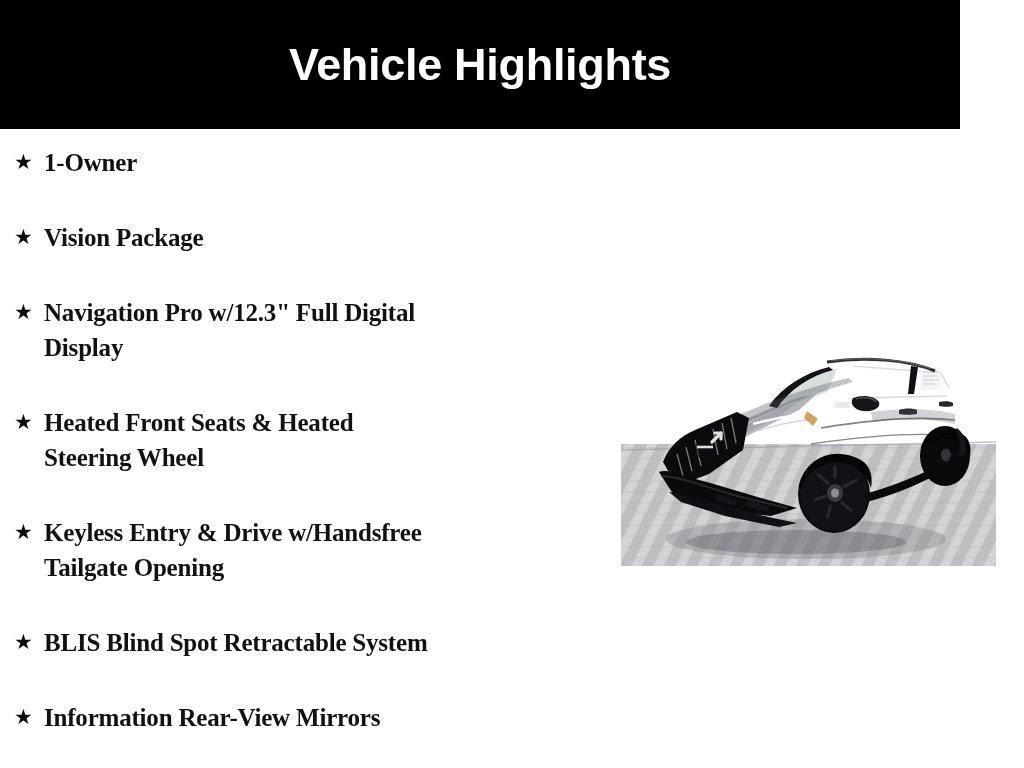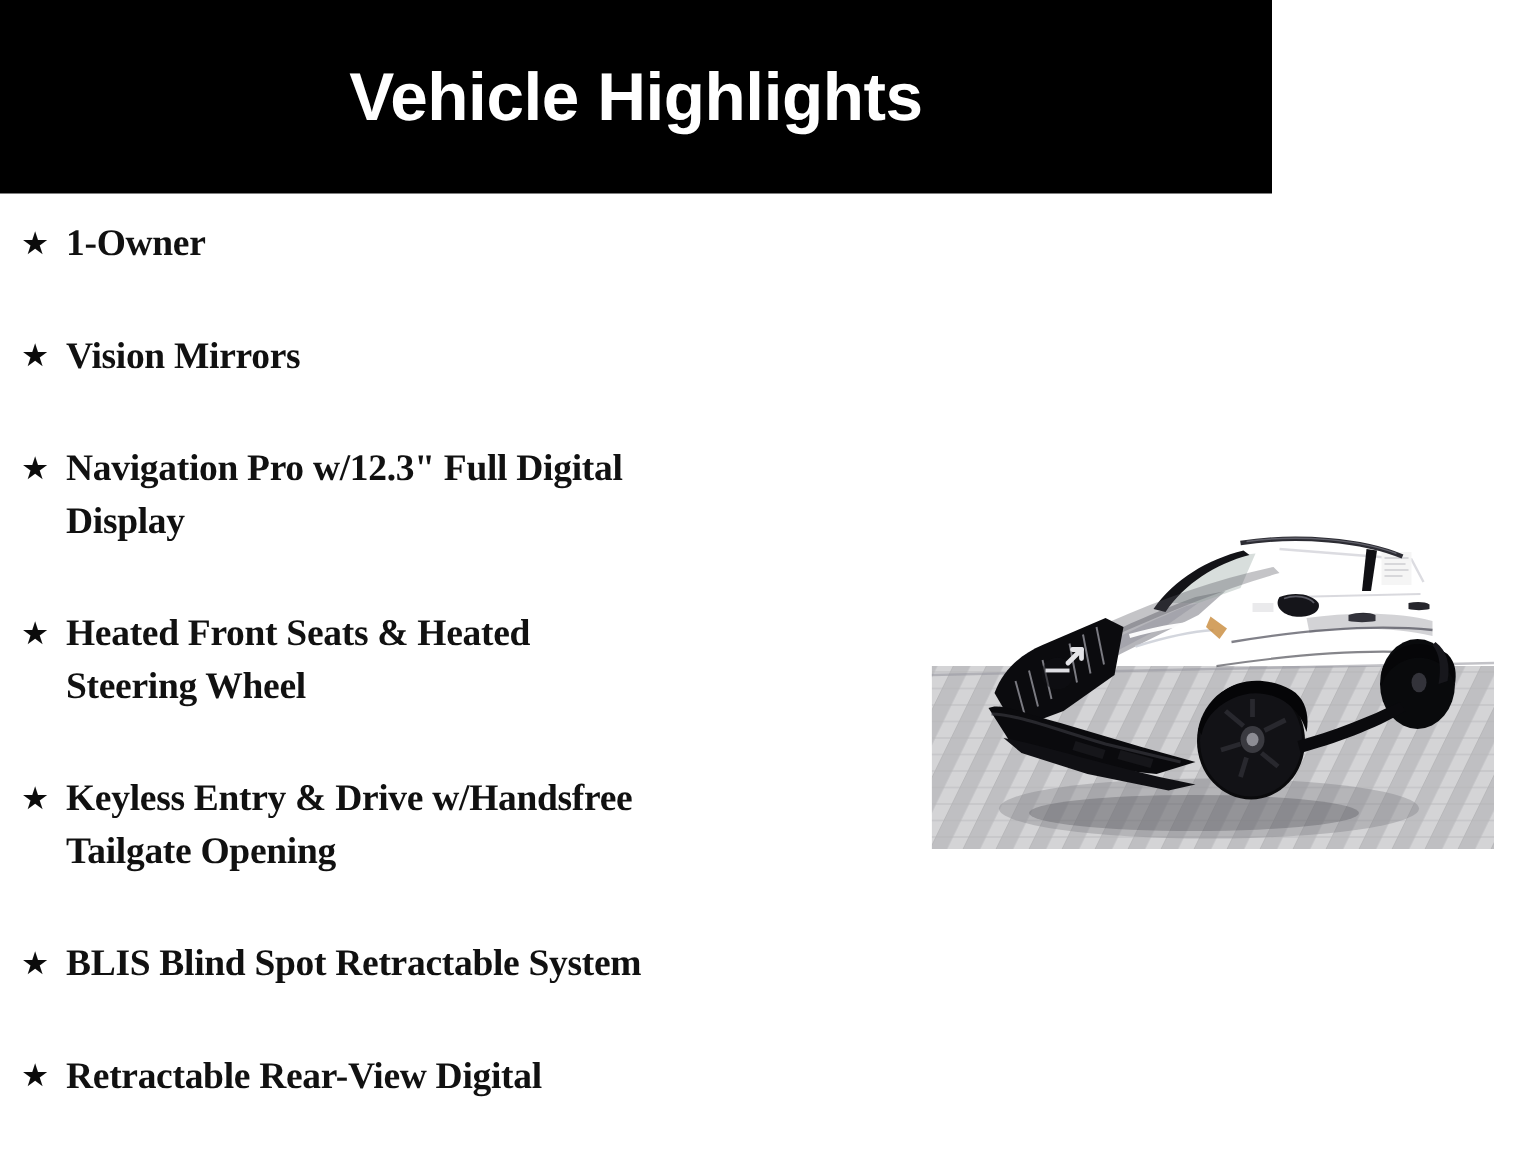--- a/index.html
+++ b/index.html
@@ -13,21 +13,21 @@
     font-family: "Liberation Sans", sans-serif;
     overflow: hidden;
     position: relative;
   }
 
   
   #header-banner {
     position: absolute;
     left: 0;
     top: 0;
-    width: 848px;
+    width: 960px;
     height: 129px;
     background: #000000;
     display: flex;
     align-items: center;
     justify-content: center;
   }
   #page-title {
     color: #ffffff;
     font-size: 45px;
     font-weight: bold;
@@ -95,21 +95,21 @@
   <h1 id="page-title">Vehicle Highlights</h1>
 </div>
 
 <ul id="highlights-list" style="padding-top: 16px;">
     <li class="highlight-item" style="margin-bottom: 40px;">
       <span class="bullet-star">★</span>
       <span class="highlight-text">1-Owner</span>
     </li>
     <li class="highlight-item" style="margin-bottom: 40px;">
       <span class="bullet-star">★</span>
-      <span class="highlight-text">Vision Mirrors</span>
+      <span class="highlight-text">Vision Package</span>
     </li>
     <li class="highlight-item" style="margin-bottom: 40px;">
       <span class="bullet-star">★</span>
       <span class="highlight-text">Navigation Pro w/12.3" Full Digital
 Display</span>
     </li>
     <li class="highlight-item" style="margin-bottom: 40px;">
       <span class="bullet-star">★</span>
       <span class="highlight-text">Heated Front Seats &amp; Heated
 Steering Wheel</span>
@@ -118,21 +118,21 @@
       <span class="bullet-star">★</span>
       <span class="highlight-text">Keyless Entry &amp; Drive w/Handsfree
 Tailgate Opening</span>
     </li>
     <li class="highlight-item" style="margin-bottom: 40px;">
       <span class="bullet-star">★</span>
       <span class="highlight-text">BLIS Blind Spot Retractable System</span>
     </li>
     <li class="highlight-item" style="margin-bottom: 40px;">
       <span class="bullet-star">★</span>
-      <span class="highlight-text">Retractable Rear-View Digital</span>
+      <span class="highlight-text">Information Rear-View Mirrors</span>
     </li>
   </ul>
 
 <div id="vehicle-photo">
   <svg width="375" height="250" viewBox="0 0 375 250" xmlns="http://www.w3.org/2000/svg">
     <defs>
       <linearGradient id="wallGrad" x1="0" y1="0" x2="0" y2="1">
         <parameter name="offset">0%</parameter>
           <parameter name="stop-color">#dedee6</parameter>
       </linearGradient>

